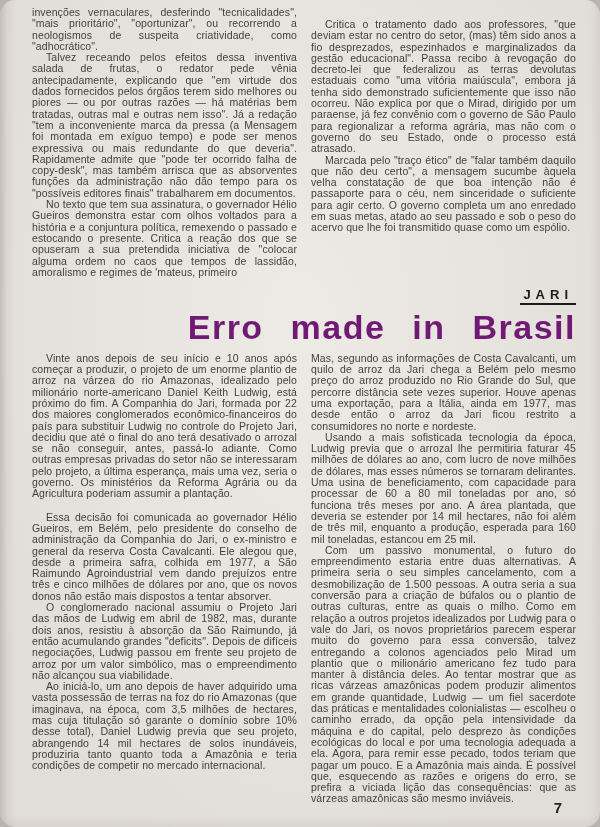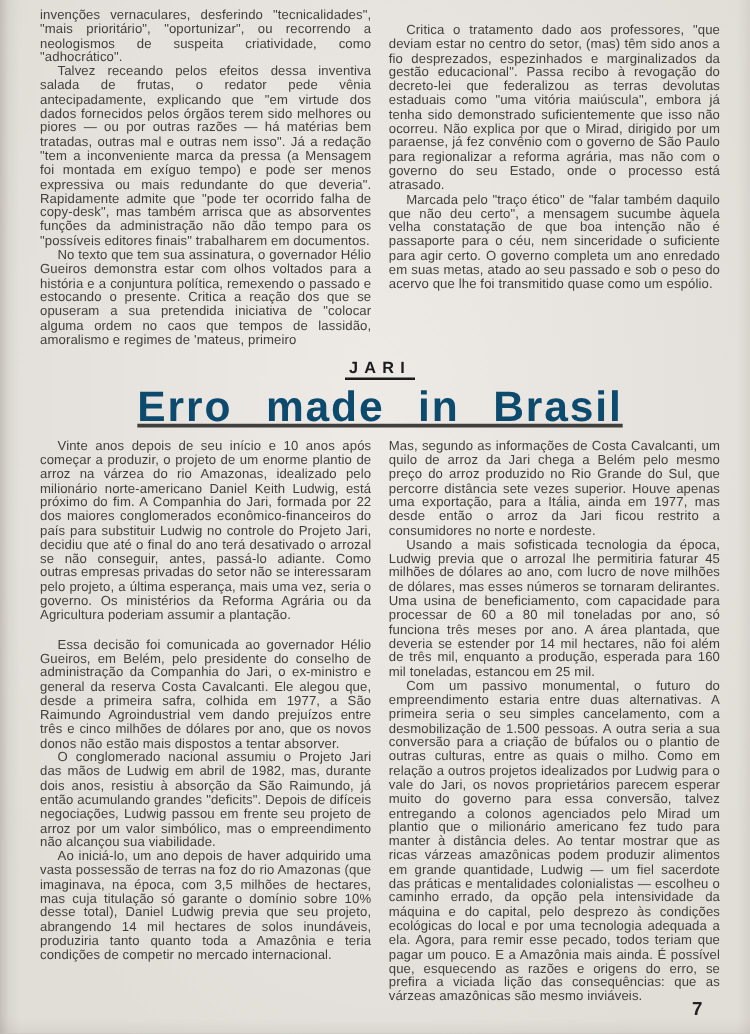--- a/index.html
+++ b/index.html
@@ -4,20 +4,21 @@
 <style>
   html,body { margin:0; padding:0; background:#b9b4ad; }
   .page {
     position:relative;
     width:600px; height:827px;
     background:#e8e4de;
     font-family:"Liberation Sans", sans-serif;
     color:#403f3c;
     overflow:hidden;
     margin:0 auto;
+    border-radius:15px;
   }
   .page::before {
     content:"";
     position:absolute; inset:0;
     background:
       linear-gradient(90deg, rgba(60,50,40,0.18) 0px, rgba(60,50,40,0.05) 7px, rgba(0,0,0,0) 16px),
       linear-gradient(270deg, rgba(60,50,40,0.07) 0px, rgba(0,0,0,0) 10px),
       linear-gradient(0deg, rgba(60,50,40,0.06) 0px, rgba(0,0,0,0) 12px),
       radial-gradient(ellipse at 50% 40%, rgba(255,255,255,0.25), rgba(0,0,0,0.03) 85%);
     pointer-events:none;
@@ -27,38 +28,38 @@
   .col {
     width:265px;
     font-size:10.5px;
     line-height:11.3px;
     text-align:justify;
     letter-spacing:0.1px;
   }
   .col p { margin:0; text-indent:14px; }
   .col p.no-indent { text-indent:0; }
   .col p.space-before { margin-top:12px; }
-  .head-block { text-align:center; margin:7px 0 7px;text-decoration:underline; }
+  .head-block { text-align:right; margin:7px 0 7px; }
   .kicker {
     display:inline-block;
     font-weight:bold;
     font-size:13px;
     letter-spacing:5px;
     padding:0 3px 1px;
     border-bottom:2.5px solid #1b1b1b;
     color:#1b1b1b;
   }
   .headline {
     margin:5px 0 0;
     font-size:34px;
     font-weight:bold;
     line-height:1.05;
     letter-spacing:1.5px;
     word-spacing:16px;
-    color:#0c4a6e;
+    color:#701a75;
   }
   .page-number {
     position:absolute;
     right:38px; bottom:11px;
     font-weight:bold;
     font-size:15px;
     color:#242424;
   }
 </style>
 </head>

